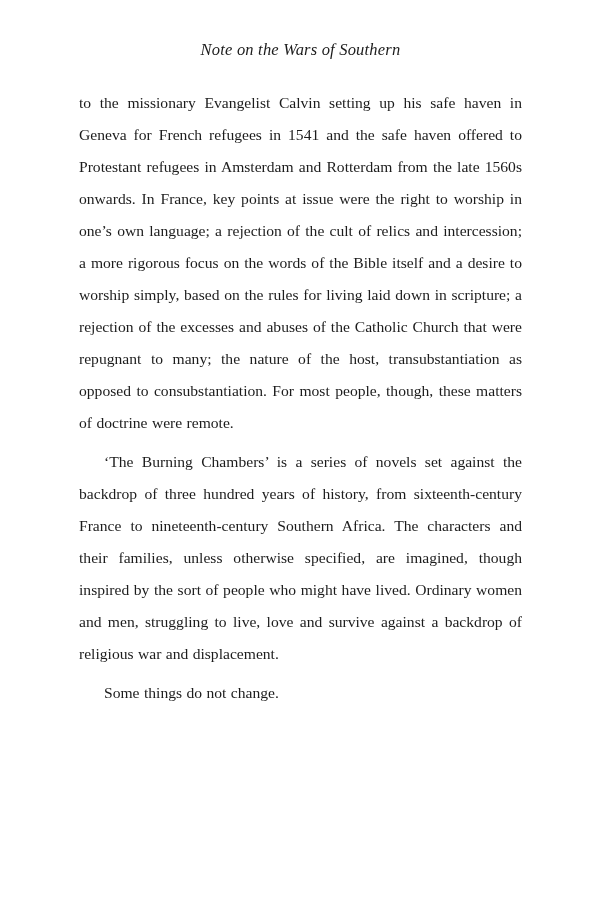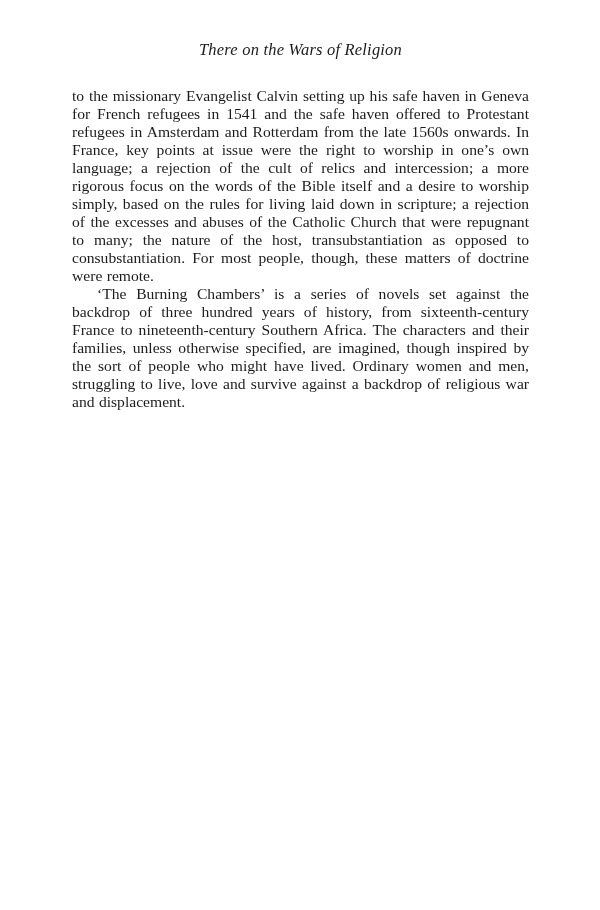--- a/index.html
+++ b/index.html
@@ -24,33 +24,34 @@
   .page-header {
     font-size: 16.5px;
     font-weight: normal;
     font-style: italic;
     text-align: center;
     margin: 0 0 27px 0;
     letter-spacing: 0.2px;
     color: #1c1c1c;
   }
   .body-text p {
-    margin: 0;
+    margin: 7px;
     font-size: 15.6px;
-    line-height: 18px;
+    line-height: 32px;
     text-align: justify;
     word-spacing: 0.5px;
   }
   .body-text p.indent {
     text-indent: 25px;
   }
 </style>
 </head>
 <body>
 
 <main class="page">
-  <h1 class="page-header">There on the Wars of Religion</h1>
+  <h1 class="page-header">Note on the Wars of Southern</h1>
 
   <div class="body-text">
     <p>to the missionary Evangelist Calvin setting up his safe haven in Geneva for French refugees in 1541 and the safe haven offered to Protestant refugees in Amsterdam and Rotterdam from the late 1560s onwards. In France, key points at issue were the right to worship in one’s own language; a rejection of the cult of relics and intercession; a more rigorous focus on the words of the Bible itself and a desire to worship simply, based on the rules for living laid down in scripture; a rejection of the excesses and abuses of the Catholic Church that were repugnant to many; the nature of the host, transubstantiation as opposed to consubstantiation. For most people, though, these matters of doctrine were remote.</p>
     <p class="indent">‘The Burning Chambers’ is a series of novels set against the backdrop of three hundred years of history, from sixteenth-century France to nineteenth-century Southern Africa. The characters and their families, unless otherwise specified, are imagined, though inspired by the sort of people who might have lived. Ordinary women and men, struggling to live, love and survive against a backdrop of religious war and displacement.</p>
+    <p class="indent">Some things do not change.</p>
   </div>
 </main>
 
 </body></html>

